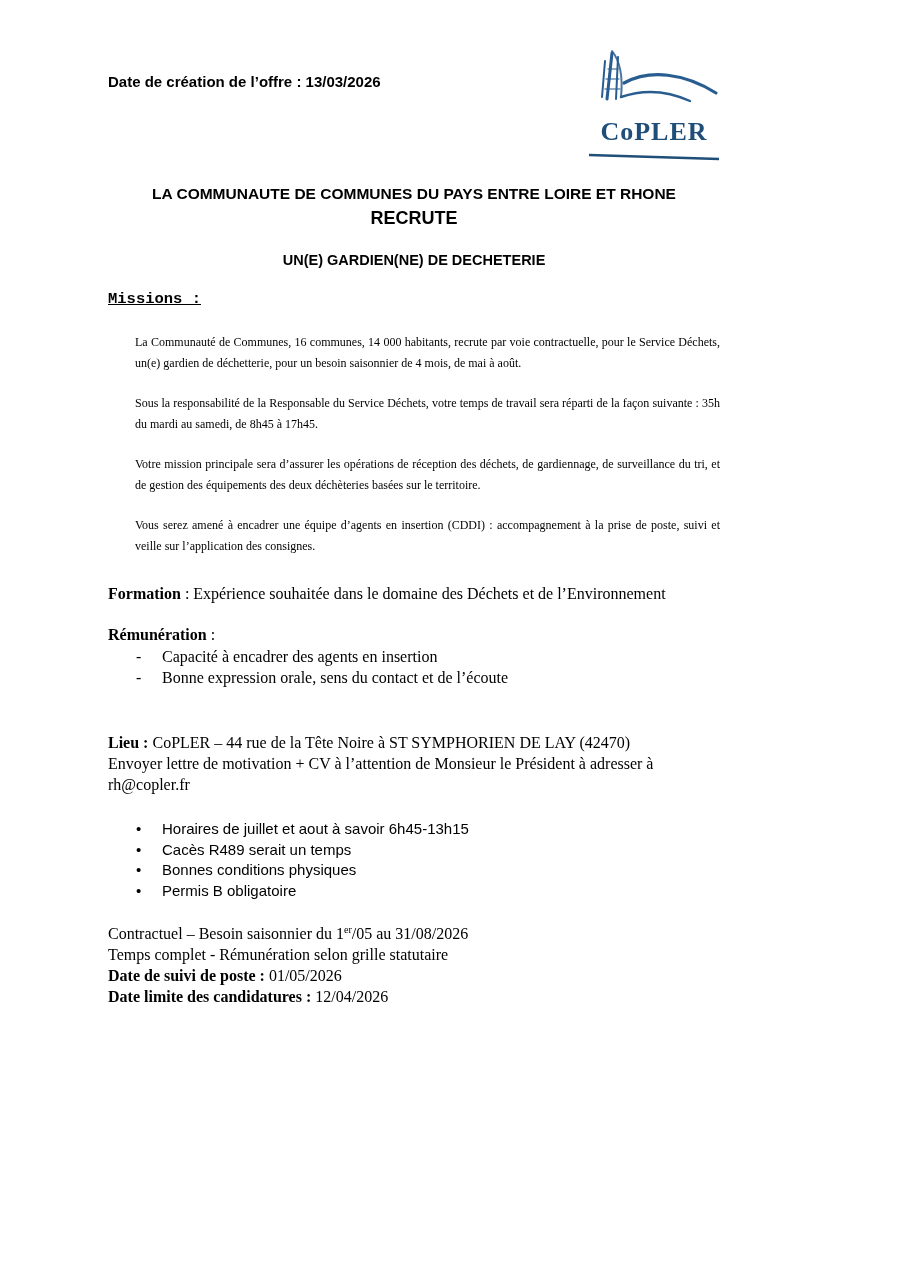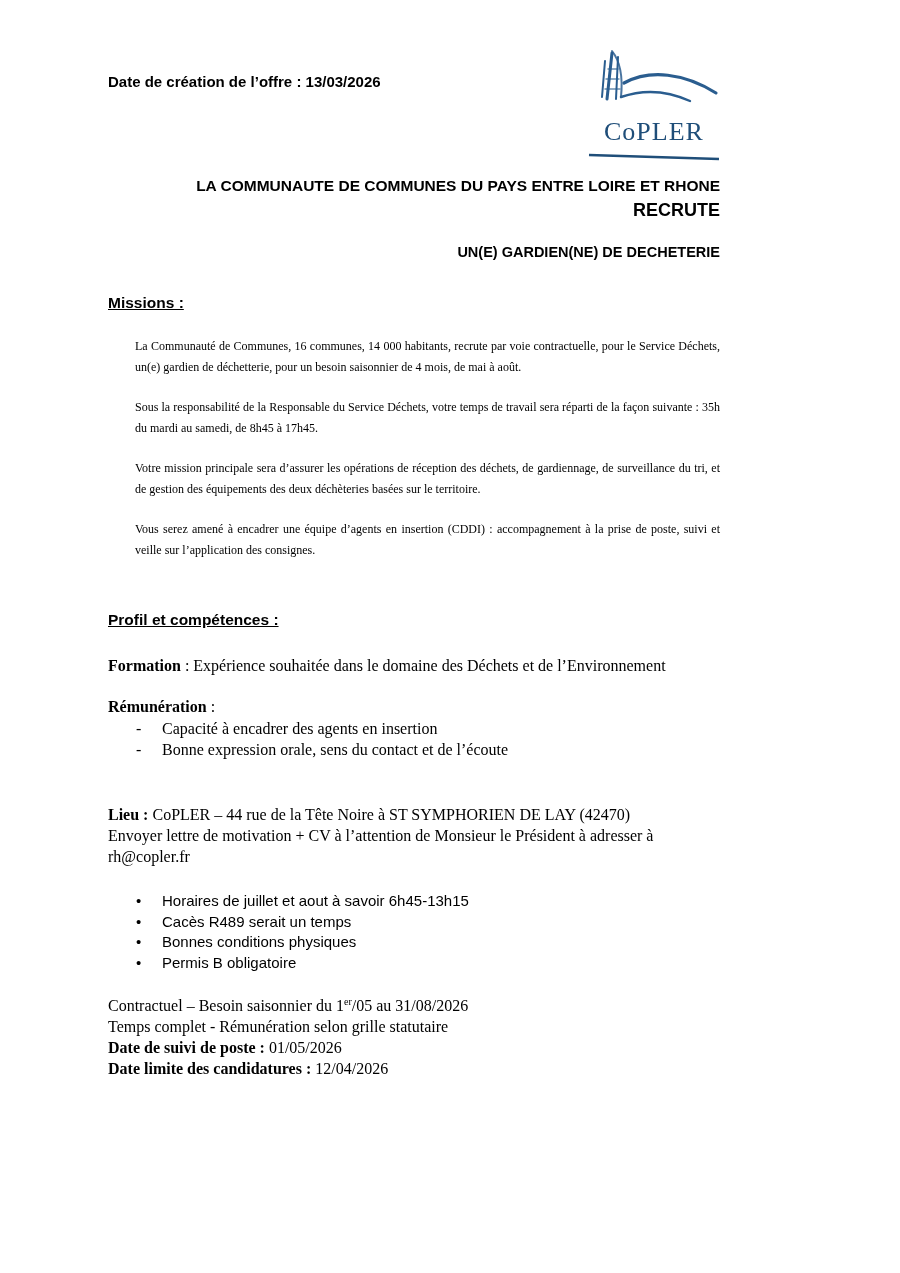--- a/index.html
+++ b/index.html
@@ -30,29 +30,29 @@
   }
   .logo {
     width: 132px;
     display: flex;
     flex-direction: column;
     align-items: center;
     margin-top: 2px;
   }
   .logo-text {
     font-family: "Liberation Serif", serif;
-    font-weight: normal;
+    font-weight: bold;
     font-size: 26px;
     color: #1f4e79;
     letter-spacing: 1px;
     line-height: 1;
     margin-top: -2px;
   }
   .logo-underline { margin-top: 2px; }
-  .title-block { text-align: right; margin-top: 12px; }
+  .title-block { text-align: center; margin-top: 20px; }
   .title-1 {
     font-family: "Liberation Sans", sans-serif;
     font-weight: bold;
     font-size: 15.5px;
   }
   .title-2 {
     font-family: "Liberation Sans", sans-serif;
     font-weight: bold;
     font-size: 18px;
     margin-top: 5px;
@@ -62,21 +62,21 @@
     font-weight: bold;
     font-size: 14.5px;
     margin-top: 23px;
   }
   .section-heading {
     font-family: "Liberation Sans", sans-serif;
     font-weight: bold;
     font-size: 15.5px;
     text-decoration: underline;
   }
-  .missions-heading { margin-top: 34px; }
+  .missions-heading { margin-top: 22px; font-family: Liberation Mono, monospace; }
   .para {
     font-size: 12px;
     line-height: 21px;
     text-align: justify;
     margin-top: 19px;
     margin-left: 27px;
   }
   .para-first { margin-top: 24px; }
   .profil-heading { margin-top: 50px; }
   .formation-line { font-size: 16px; margin-top: 28px; }
@@ -152,21 +152,20 @@
   <div class="section-heading missions-heading">Missions :</div>
 
   <p class="para para-first">La Communauté de Communes, 16 communes, 14 000 habitants, recrute par voie contractuelle, pour le Service Déchets, un(e) gardien de déchetterie, pour un besoin saisonnier de 4 mois, de mai à août.</p>
 
   <p class="para">Sous la responsabilité de la Responsable du Service Déchets, votre temps de travail sera réparti de la façon suivante : 35h du mardi au samedi, de 8h45 à 17h45.</p>
 
   <p class="para">Votre mission principale sera d’assurer les opérations de réception des déchets, de gardiennage, de surveillance du tri, et de gestion des équipements des deux déchèteries basées sur le territoire.</p>
 
   <p class="para">Vous serez amené à encadrer une équipe d’agents en insertion (CDDI) : accompagnement à la prise de poste, suivi et veille sur l’application des consignes.</p>
 
-  <div class="section-heading profil-heading">Profil et compétences : </div>
 
   <div class="formation-line">
     <span class="bold">Formation</span><span> : Expérience souhaitée dans le domaine des Déchets et de l’Environnement</span>
   </div>
 
   <div class="competences-line">
     <span class="bold">Rémunération</span><span> :</span>
   </div>
 
   <div class="dash-list">

